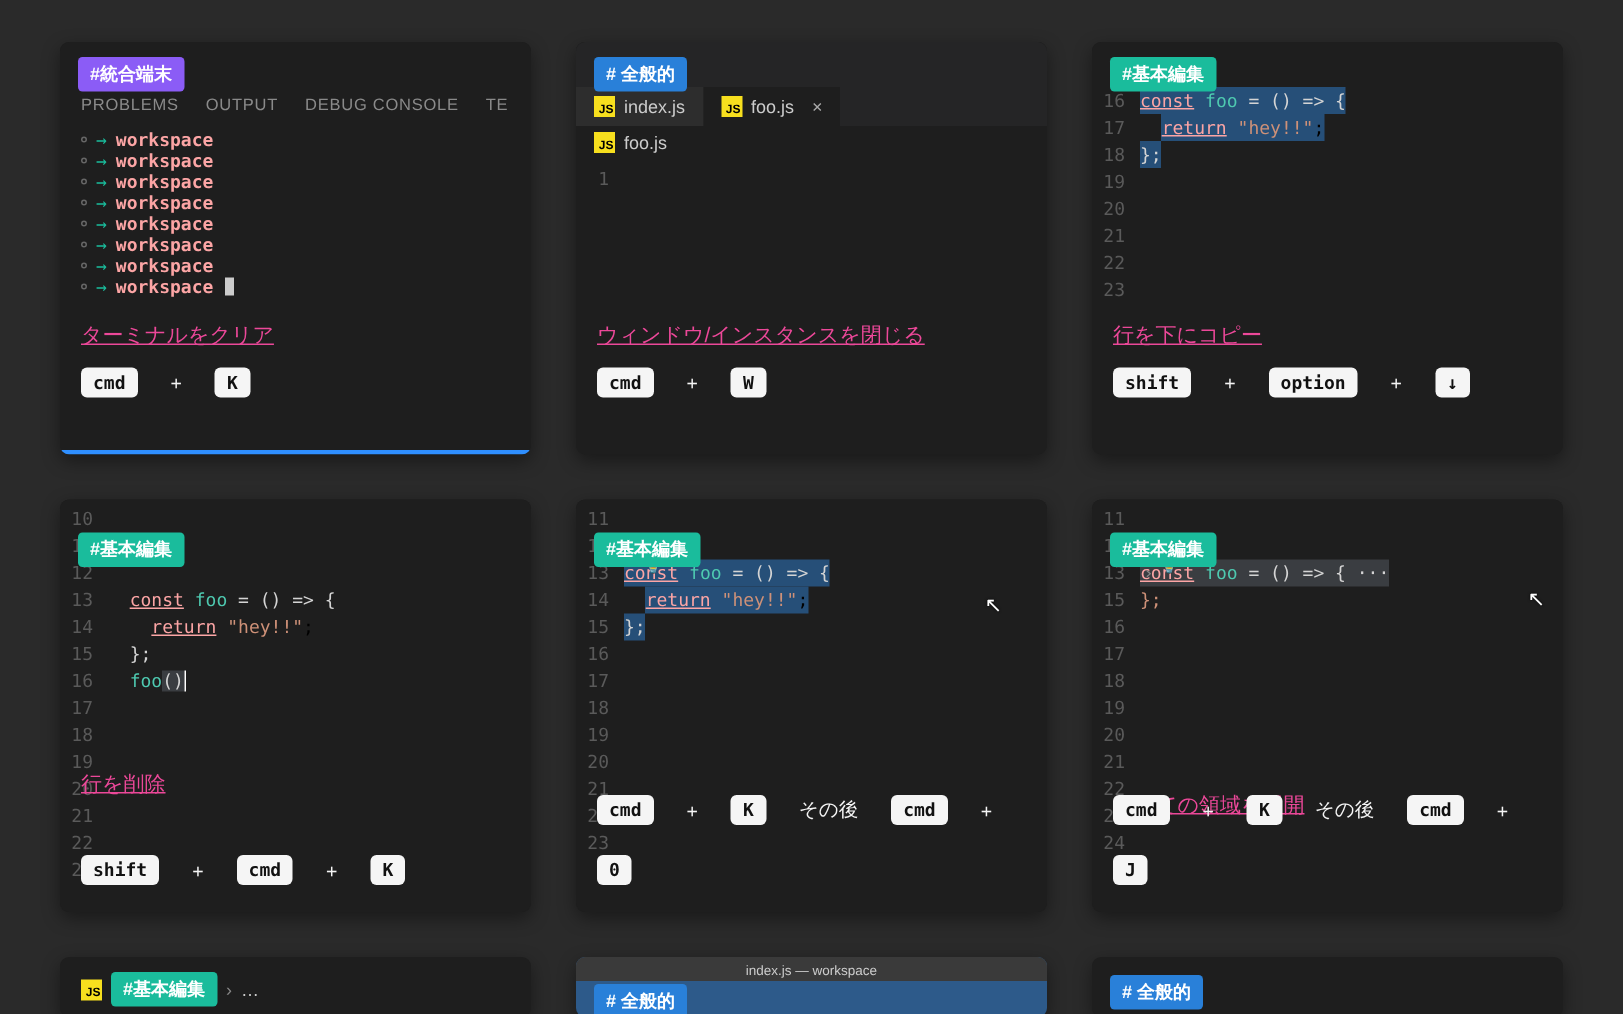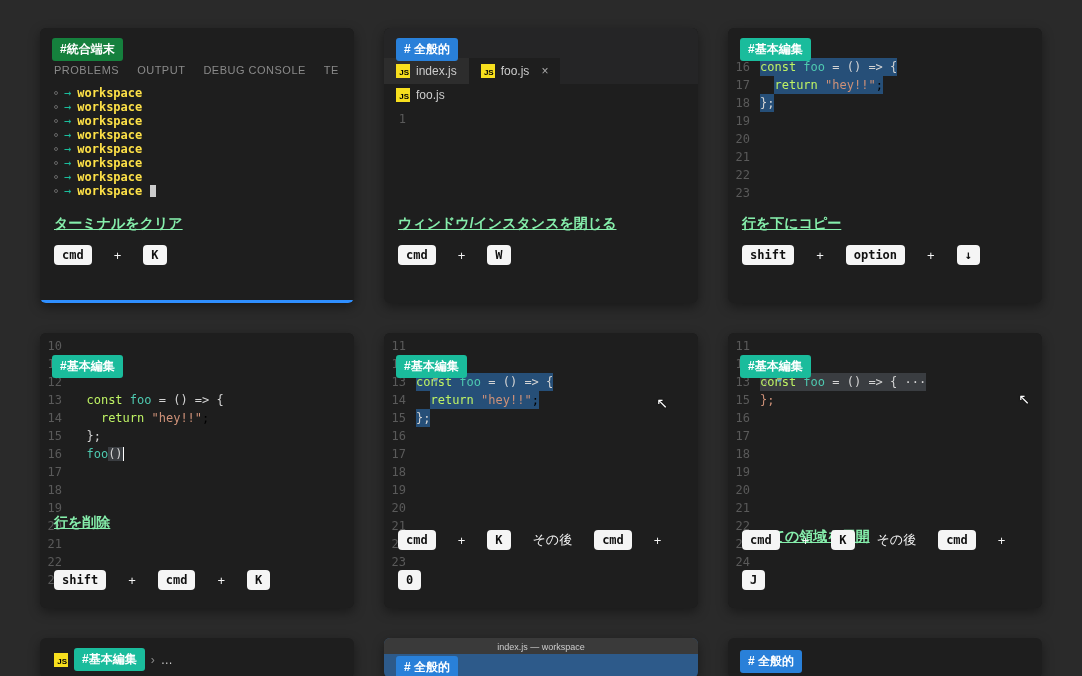--- a/index.html
+++ b/index.html
@@ -28,23 +28,23 @@
     .card-preview {
       height: 175px;
       background: #1e1e1e;
       position: relative;
       overflow: hidden;
     }
     .card-info {
       padding: 12px 14px 14px;
     }
     .card-title {
-      color: #86efac;
+      color: #ec4899;
       font-size: 14px;
-      font-weight: 700;
+      font-weight: 400;
       text-decoration: underline;
       margin-bottom: 12px;
       display: block;
     }
     .shortcuts { display: flex; align-items: center; gap: 20px; flex-wrap: wrap; }
     .kbd {
       background: #f5f5f5;
       color: #111;
       border-radius: 4px;
       padding: 3px 8px;
@@ -57,38 +57,38 @@
       position: absolute;
       top: 10px;
       left: 12px;
       padding: 3px 8px;
       border-radius: 3px;
       font-size: 12px;
       font-weight: 700;
       color: #fff;
       z-index: 5;
     }
-    .tag-purple { background: #15803d; }
+    .tag-purple { background: #8b5cf6; }
     .tag-teal   { background: #1abc9c; }
     .tag-blue   { background: #2980d9; }
     .active-bar {
       position: absolute; bottom: 0; left: 0; right: 0;
       height: 3px; background: #2f8fff;
     }
 
     
     .panel-tabs {
       display: flex; gap: 18px; padding: 36px 14px 6px;
       color: #8a8a8a; font-size: 11px; letter-spacing: .5px;
     }
     .term-lines { padding: 4px 14px; font-family: Menlo, monospace; font-size: 12px; }
     .term-line { display: flex; align-items: center; gap: 6px; color: #888; }
     .term-line .dot { width: 4px; height: 4px; border-radius: 50%; border: 1px solid #666; }
     .term-line .arrow { color: #1abc9c; }
-    .term-line .ws { color: #fde047; font-weight: 600; }
+    .term-line .ws { color: #fca5a5; font-weight: 600; }
     .term-cursor { display:inline-block; width:6px; height:12px; background:#ccc; margin-left:2px;}
 
     .editor-tabs {
       display: flex; background: #252526; padding-top: 30px;
     }
     .ed-tab {
       display: flex; align-items: center; gap: 6px;
       padding: 6px 12px; font-size: 12px; color: #ccc;
       background: #2d2d2d;
     }
@@ -102,21 +102,21 @@
     .close-x { color: #aaa; margin-left: 6px; }
 
     .breadcrumb {
       display: flex; align-items: center; gap: 6px;
       padding: 4px 12px; font-size: 12px; color: #ccc;
     }
 
     .gutter-row { display: flex; font-family: Menlo, monospace; font-size: 12px; line-height: 18px; }
     .ln { width: 32px; text-align: right; color: #5a5a5a; padding-right: 10px; }
     .code { white-space: pre; }
-    .kw { color: #bef264; }
+    .kw { color: #fca5a5; text-decoration: underline; }
     .fn { color: #4ec9b0; }
     .op { color: #d4d4d4; }
     .str { color: #ce9178; }
     .pn { color: #d4d4d4; }
     .cursor-i { border-left: 1px solid #fff; animation: bl 1s step-end infinite; }
     @keyframes bl { 50% { border-color: transparent; } }
 
     .sel {
       background: #264f78;
       display: inline-block;

